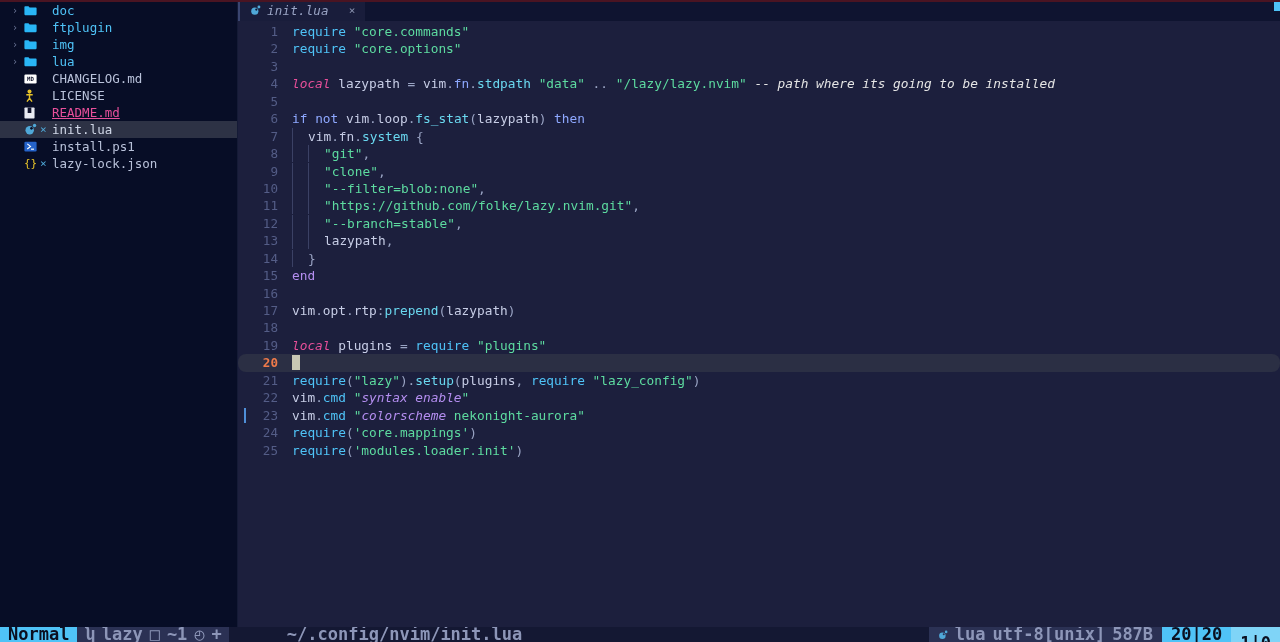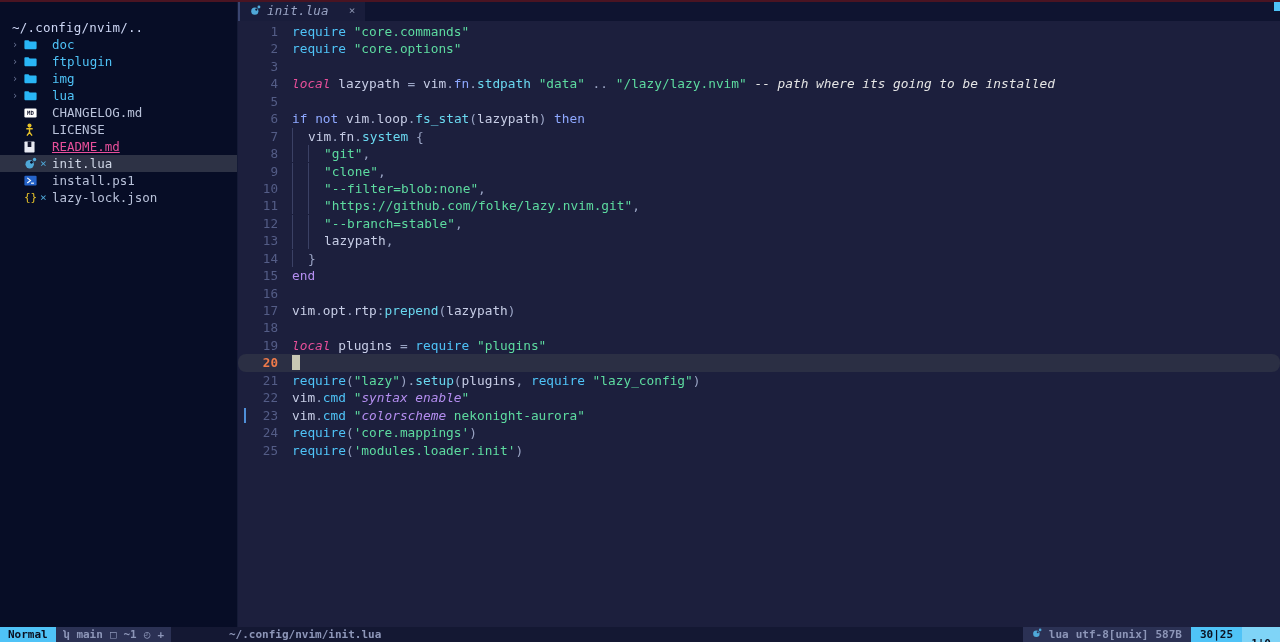--- a/index.html
+++ b/index.html
@@ -188,21 +188,21 @@
   .t-comment { color: #e5e5e5; font-style: italic; }
   .t-field   { color: #8ea8ff; }
   .t-cmdstr  { color: #b48ef0; font-style: italic; }
   .t-plain   { color: #c7cde6; }
 
   
   .statusline {
     height: 15px; flex: 0 0 15px;
     display: flex; align-items: stretch;
     background: #141833;
-    font-size: 11px;
+    font-size: 17px;
     line-height: 15px;
     font-weight: bold;
     overflow: hidden;
   }
   .sl-mode {
     background: #4fc3f7; color: #0b1020;
     padding: 0 8px; display: flex; align-items: center;
   }
   .sl-git {
     background: #2b3154; color: #8d96b8;
@@ -230,21 +230,20 @@
 </style>
 </head>
 <body>
 
 <div id="app">
   <div class="top-accent"></div>
 
   <div class="body-row">
 
     <div class="sidebar">
-      <div class="tree-root">~/.config/nvim/..</div>
       <div class="tree-list" id="tree-list">
           <div class="tree-item">
             <span class="arrow">›</span>
             <span class="ficon">
               <svg width="13" height="11" viewBox="0 0 16 13">
                 <path d="M0.5 2.2a1 1 0 011-1h4l1.4 1.6H14.5a1 1 0 011 1v7.4a1 1 0 01-1 1h-13a1 1 0 01-1-1z" fill="#29b6f6"></path>
               </svg>
             </span>
             <span class="mod-x blank">&nbsp;</span>
             <span class="tname folder">doc</span>
@@ -371,35 +370,35 @@
         <div class="code-lines" id="code-lines"><div class="cline"><span class="sign"></span><span class="lnum">1</span><span class="ctext"><span class="t-fn">require</span><span class="t-plain"> </span><span class="t-str">"core.commands"</span></span></div><div class="cline"><span class="sign"></span><span class="lnum">2</span><span class="ctext"><span class="t-fn">require</span><span class="t-plain"> </span><span class="t-str">"core.options"</span></span></div><div class="cline"><span class="sign"></span><span class="lnum">3</span><span class="ctext"></span></div><div class="cline"><span class="sign"></span><span class="lnum">4</span><span class="ctext"><span class="t-kw">local</span><span class="t-var"> lazypath </span><span class="t-op">=</span><span class="t-var"> vim</span><span class="t-punct">.</span><span class="t-field">fn</span><span class="t-punct">.</span><span class="t-func">stdpath</span><span class="t-plain"> </span><span class="t-str">"data"</span><span class="t-plain"> </span><span class="t-op">..</span><span class="t-plain"> </span><span class="t-str">"/lazy/lazy.nvim"</span><span class="t-plain"> </span><span class="t-comment">-- path where its going to be installed</span></span></div><div class="cline"><span class="sign"></span><span class="lnum">5</span><span class="ctext"></span></div><div class="cline"><span class="sign"></span><span class="lnum">6</span><span class="ctext"><span class="t-cond">if</span><span class="t-plain"> </span><span class="t-cond">not</span><span class="t-var"> vim</span><span class="t-punct">.</span><span class="t-var">loop</span><span class="t-punct">.</span><span class="t-func">fs_stat</span><span class="t-punct">(</span><span class="t-var">lazypath</span><span class="t-punct">)</span><span class="t-plain"> </span><span class="t-cond">then</span></span></div><div class="cline"><span class="sign"></span><span class="lnum">7</span><span class="ctext"><span class="iguide"></span><span class="ind"></span><span class="t-var">vim</span><span class="t-punct">.</span><span class="t-var">fn</span><span class="t-punct">.</span><span class="t-func">system</span><span class="t-plain"> </span><span class="t-punct">{</span></span></div><div class="cline"><span class="sign"></span><span class="lnum">8</span><span class="ctext"><span class="iguide"></span><span class="ind"></span><span class="iguide"></span><span class="ind"></span><span class="t-str">"git"</span><span class="t-punct">,</span></span></div><div class="cline"><span class="sign"></span><span class="lnum">9</span><span class="ctext"><span class="iguide"></span><span class="ind"></span><span class="iguide"></span><span class="ind"></span><span class="t-str">"clone"</span><span class="t-punct">,</span></span></div><div class="cline"><span class="sign"></span><span class="lnum">10</span><span class="ctext"><span class="iguide"></span><span class="ind"></span><span class="iguide"></span><span class="ind"></span><span class="t-str">"--filter=blob:none"</span><span class="t-punct">,</span></span></div><div class="cline"><span class="sign"></span><span class="lnum">11</span><span class="ctext"><span class="iguide"></span><span class="ind"></span><span class="iguide"></span><span class="ind"></span><span class="t-str">"https://github.com/folke/lazy.nvim.git"</span><span class="t-punct">,</span></span></div><div class="cline"><span class="sign"></span><span class="lnum">12</span><span class="ctext"><span class="iguide"></span><span class="ind"></span><span class="iguide"></span><span class="ind"></span><span class="t-str">"--branch=stable"</span><span class="t-punct">,</span></span></div><div class="cline"><span class="sign"></span><span class="lnum">13</span><span class="ctext"><span class="iguide"></span><span class="ind"></span><span class="iguide"></span><span class="ind"></span><span class="t-var">lazypath</span><span class="t-punct">,</span></span></div><div class="cline"><span class="sign"></span><span class="lnum">14</span><span class="ctext"><span class="iguide"></span><span class="ind"></span><span class="t-punct">}</span></span></div><div class="cline"><span class="sign"></span><span class="lnum">15</span><span class="ctext"><span class="t-kw2">end</span></span></div><div class="cline"><span class="sign"></span><span class="lnum">16</span><span class="ctext"></span></div><div class="cline"><span class="sign"></span><span class="lnum">17</span><span class="ctext"><span class="t-var">vim</span><span class="t-punct">.</span><span class="t-var">opt</span><span class="t-punct">.</span><span class="t-var">rtp</span><span class="t-punct">:</span><span class="t-func">prepend</span><span class="t-punct">(</span><span class="t-var">lazypath</span><span class="t-punct">)</span></span></div><div class="cline"><span class="sign"></span><span class="lnum">18</span><span class="ctext"></span></div><div class="cline"><span class="sign"></span><span class="lnum">19</span><span class="ctext"><span class="t-kw">local</span><span class="t-var"> plugins </span><span class="t-op">=</span><span class="t-plain"> </span><span class="t-fn">require</span><span class="t-plain"> </span><span class="t-str">"plugins"</span></span></div><div class="cline cursor-line"><span class="sign"></span><span class="lnum">20</span><span class="ctext"><span class="cursor-block"></span></span></div><div class="cline"><span class="sign"></span><span class="lnum">21</span><span class="ctext"><span class="t-fn">require</span><span class="t-punct">(</span><span class="t-str">"lazy"</span><span class="t-punct">)</span><span class="t-punct">.</span><span class="t-func">setup</span><span class="t-punct">(</span><span class="t-var">plugins</span><span class="t-punct">,</span><span class="t-plain"> </span><span class="t-fn">require</span><span class="t-plain"> </span><span class="t-str">"lazy_config"</span><span class="t-punct">)</span></span></div><div class="cline"><span class="sign"></span><span class="lnum">22</span><span class="ctext"><span class="t-var">vim</span><span class="t-punct">.</span><span class="t-fn">cmd</span><span class="t-plain"> </span><span class="t-str">"</span><span class="t-cmdstr">syntax enable</span><span class="t-str">"</span></span></div><div class="cline"><span class="sign changed"></span><span class="lnum">23</span><span class="ctext"><span class="t-var">vim</span><span class="t-punct">.</span><span class="t-fn">cmd</span><span class="t-plain"> </span><span class="t-str">"</span><span class="t-cmdstr">colorscheme</span><span class="t-str"> nekonight-aurora</span><span class="t-str">"</span></span></div><div class="cline"><span class="sign"></span><span class="lnum">24</span><span class="ctext"><span class="t-fn">require</span><span class="t-punct">(</span><span class="t-str">'core.mappings'</span><span class="t-punct">)</span></span></div><div class="cline"><span class="sign"></span><span class="lnum">25</span><span class="ctext"><span class="t-fn">require</span><span class="t-punct">(</span><span class="t-str">'modules.loader.init'</span><span class="t-punct">)</span></span></div></div>
       </div>
 
     </div>
   </div>
 
   <div class="statusline">
     <div class="sl-mode">Normal</div>
     <div class="sl-git">
       <span>ʮ</span>
-      <span>main</span>
+      <span>lazy</span>
       <span>□</span>
       <span>~1</span>
       <span>◴</span>
       <span>+</span>
     </div>
     <div class="sl-path">~/.config/nvim/init.lua</div>
     <div class="sl-fileinfo">
       <span class="lua-ic">
         <svg width="10" height="10" viewBox="0 0 16 16">
           <circle cx="7" cy="9" r="5.2" fill="#4fa8d8"></circle>
           <circle cx="9.2" cy="6.6" r="1.6" fill="#2b3154"></circle>
           <circle cx="13" cy="3" r="2.1" fill="#4fa8d8"></circle>
         </svg>
       </span>
       <span>lua</span>
       <span>utf-8[unix]</span>
       <span>587B</span>
     </div>
-    <div class="sl-pos">30|25</div>
+    <div class="sl-pos">20|20</div>
     <div class="sl-colrow">1|0</div>
   </div>
 </div>
 
 </body></html>

